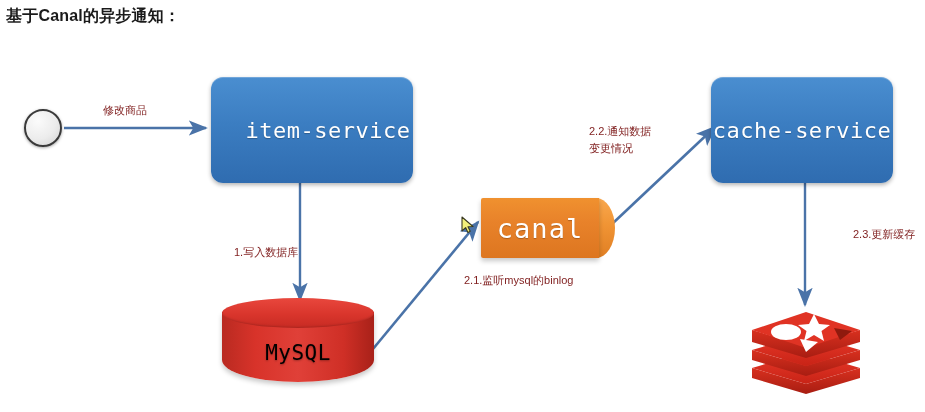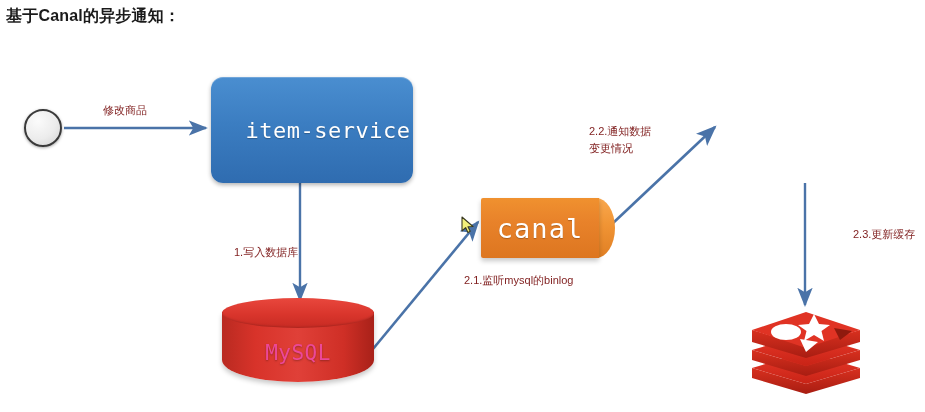--- a/index.html
+++ b/index.html
@@ -149,21 +149,21 @@
   #mysql-cyl .mcyl-label {
     position: absolute;
     left: 0; top: 26px;
     width: 152px;
     height: 58px;
     display: flex;
     align-items: center;
     justify-content: center;
     font-family: "DejaVu Sans Mono", "Liberation Mono", monospace;
     font-size: 21px;
-    color: #ec4899;
+    color: #000000;
     letter-spacing: 0.5px;
     text-shadow: 0 1px 2px rgba(0,0,0,0.3);
   }
 
   
   #redis-logo {
     position: absolute;
     left: 748px;
     top: 306px;
     width: 116px;
@@ -225,20 +225,23 @@
 
     <line x1="805" y1="183" x2="805" y2="305" stroke="#4a73a8" stroke-width="2.4" marker-end="url(#arrowhead)"></line>
   </svg>
 
   <div id="start-node"></div>
 
   <div class="svc-box" id="box-item-service">
     <span class="svc-label">item-service</span>
   </div>
 
+  <div class="svc-box" id="box-cache-service">
+    <span class="svc-label">cache-service</span>
+  </div>
 
   <div id="canal-cyl">
     <div class="cyl-cap"></div>
     <div class="cyl-body"></div>
     <div class="cyl-label">canal</div>
   </div>
 
   <div id="mysql-cyl">
     <div class="mcyl-body"></div>
     <div class="mcyl-top"></div>

